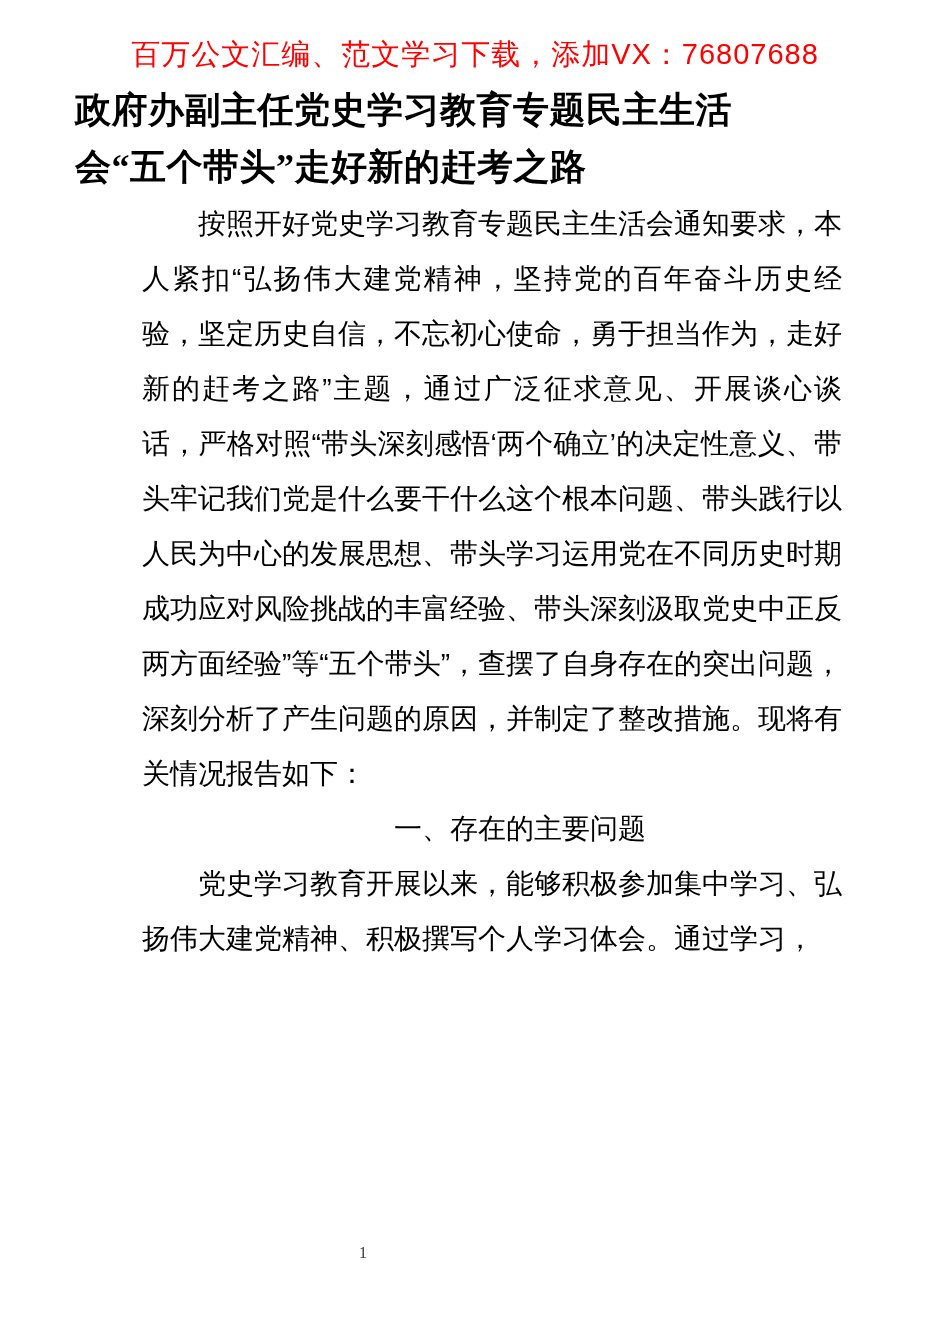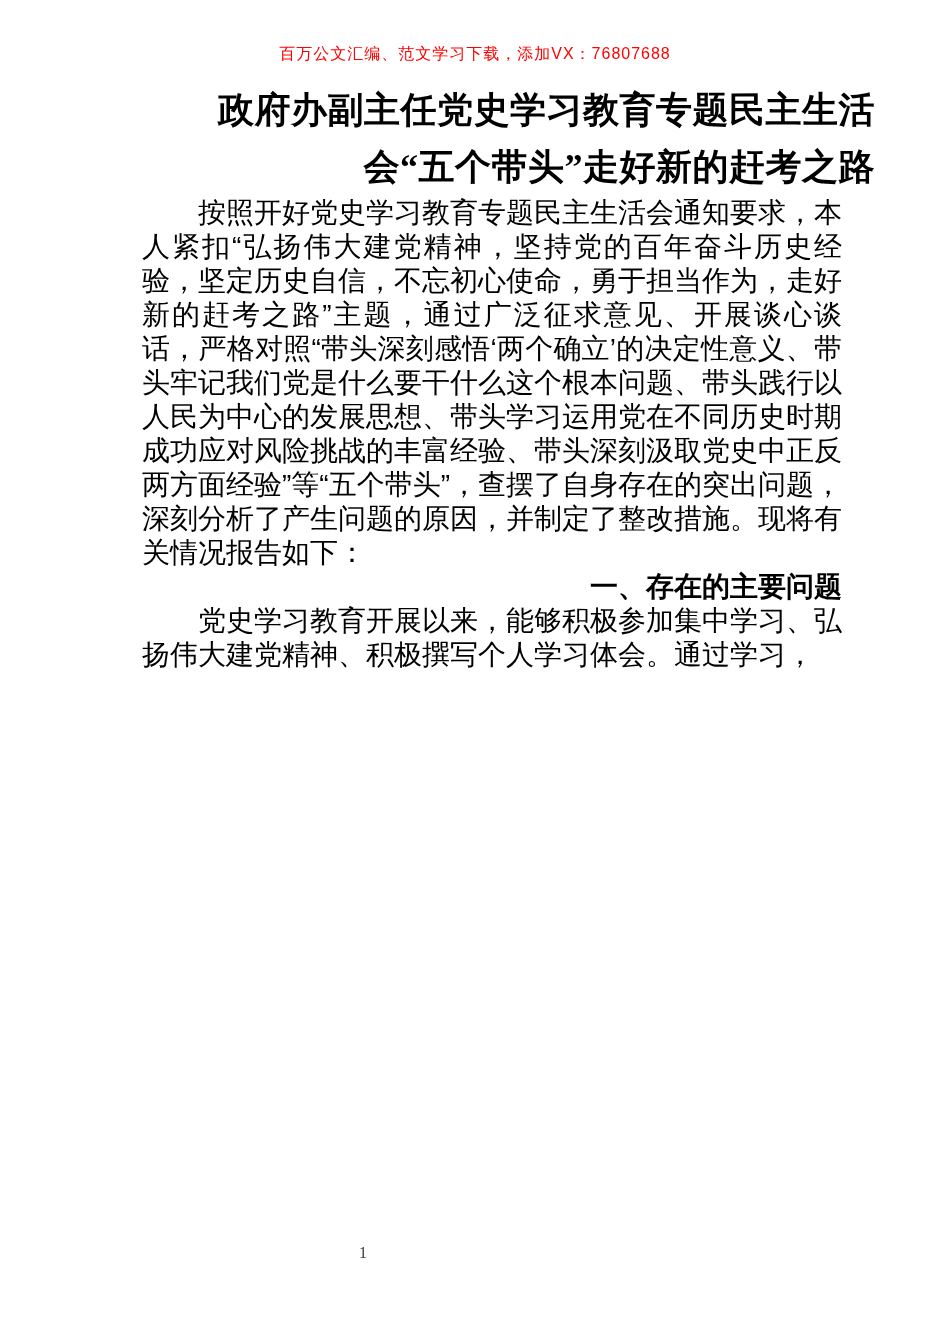--- a/index.html
+++ b/index.html
@@ -15,32 +15,32 @@
     overflow: hidden;
     font-family: "Liberation Sans", "DejaVu Sans", sans-serif;
     color: #000000;
   }
   .promo {
     position: absolute;
     top: 40px;
     left: 0;
     width: 100%;
     text-align: center;
-    font-size: 16px;
+    font-size: 29px;
     line-height: 28px;
     letter-spacing: 1px;
     color: #fe0000;
     font-family: "Liberation Sans", "DejaVu Sans", sans-serif;
   }
   .doc-title {
     position: absolute;
     top: 82px;
     left: 75px;
     width: 800px;
-    text-align: right;
+    text-align: left;
     font-family: "Liberation Serif", "DejaVu Serif", serif;
     font-weight: 700;
     font-size: 36px;
     line-height: 57px;
     letter-spacing: 0.5px;
   }
   .doc-body {
     position: absolute;
     top: 196px;
     left: 142px;
@@ -49,26 +49,26 @@
     line-height: 55px;
     text-align: justify;
     text-justify: inter-ideograph;
   }
   .doc-body p,
   .doc-body h2 {
     margin: 0;
     padding: 0;
     text-indent: 2em;
     font-size: 28px;
-    line-height: 34px;
+    line-height: 55px;
     font-weight: 400;
   }
   .doc-body h2.section-heading {
-    font-weight: 700;
-    text-align: right;
+    font-weight: 400;
+    text-align: center;
     font-family: "Liberation Sans", "DejaVu Sans", sans-serif;
   }
   .page-number {
     position: absolute;
     left: 348px;
     top: 1242px;
     width: 30px;
     text-align: center;
     font-size: 17px;
     line-height: 22px;

